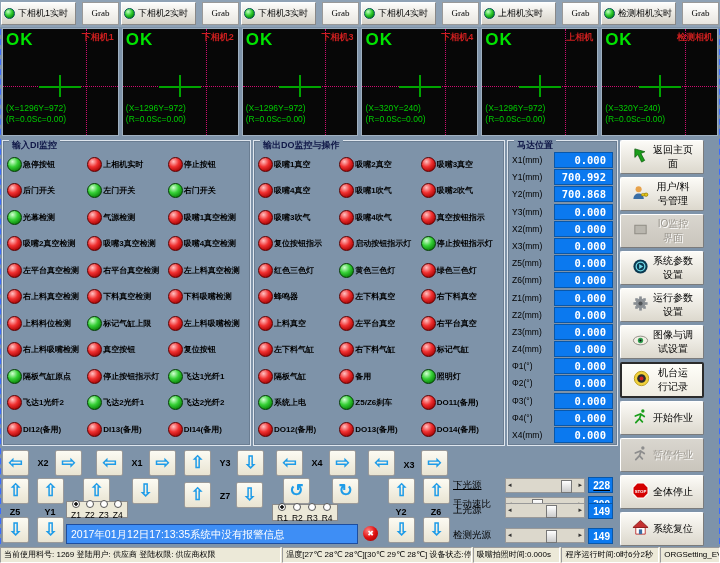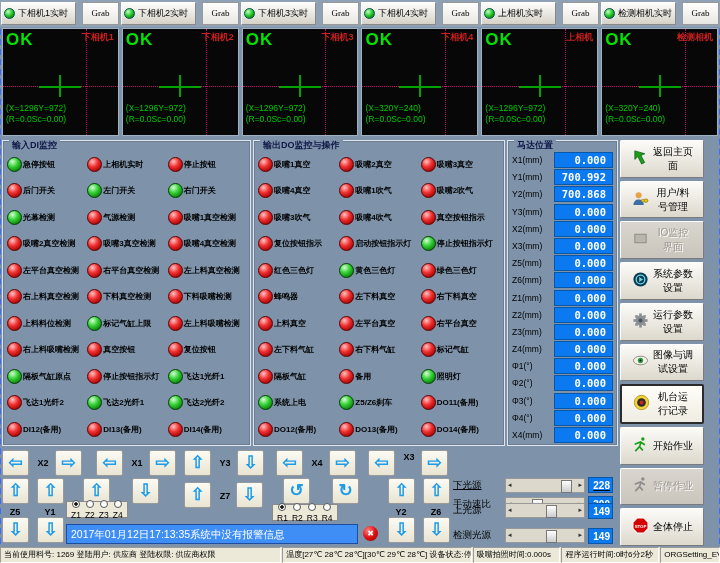--- a/index.html
+++ b/index.html
@@ -609,39 +609,47 @@
           </svg></span>
         <span class="nav-label">暂停作业</span>
       </button>
       <button class="nav-btn">
         <span class="nav-icon"><svg width="17" height="17" viewBox="0 0 18 18">
             <polygon points="5.6,1 12.4,1 17,5.6 17,12.4 12.4,17 5.6,17 1,12.4 1,5.6" fill="#d40000" stroke="#fff" stroke-width="1.2"></polygon>
             <text x="9" y="11.2" font-size="4.6" fill="#fff" text-anchor="middle" font-family="sans-serif" font-weight="bold">STOP</text>
           </svg></span>
         <span class="nav-label">全体停止</span>
       </button>
+      <button class="nav-btn">
+        <span class="nav-icon"><svg width="17" height="17" viewBox="0 0 18 18">
+            <path d="M4 9h10v7H4z" fill="#fff" stroke="#b33"></path>
+            <path d="M9 1.5L17 9H1z" fill="#c43030" stroke="#8f1f1f"></path>
+            <rect x="7.3" y="11" width="3.4" height="5" fill="#3a6ea5"></rect>
+          </svg></span>
+        <span class="nav-label">系统复位</span>
+      </button>
     </div>
 
   <div id="jog">
     <div id="alarm-box">2017年01月12日17:13:35系统中没有报警信息</div>
     <div id="alarm-close">✖</div>
   <button class="jog-btn" style="left: 2px; top: 2px;">⇦</button>
       <span class="axis-label" style="left: 32px; top: 10px;">X2</span>
       <button class="jog-btn" style="left: 55px; top: 2px;">⇨</button>
       <button class="jog-btn" style="left: 96px; top: 2px;">⇦</button>
       <span class="axis-label" style="left: 126px; top: 10px;">X1</span>
       <button class="jog-btn" style="left: 149px; top: 2px;">⇨</button>
       <button class="jog-btn" style="left: 184px; top: 2px;">⇧</button>
       <span class="axis-label" style="left: 214px; top: 10px;">Y3</span>
       <button class="jog-btn" style="left: 237px; top: 2px;">⇩</button>
       <button class="jog-btn" style="left: 276px; top: 2px;">⇦</button>
       <span class="axis-label" style="left: 306px; top: 10px;">X4</span>
       <button class="jog-btn" style="left: 329px; top: 2px;">⇨</button>
       <button class="jog-btn" style="left: 368px; top: 2px;">⇦</button>
-      <span class="axis-label" style="left: 398px; top: 4px;">X3</span>
+      <span class="axis-label" style="left: 398px; top: 12px;">X3</span>
       <button class="jog-btn" style="left: 421px; top: 2px;">⇨</button>
       <button class="jog-btn" style="left: 2px; top: 30px;">⇧</button>
       <span class="axis-label" style="left: 4px; top: 59px;">Z5</span>
       <button class="jog-btn" style="left: 2px; top: 69px;">⇩</button>
       <button class="jog-btn" style="left: 37px; top: 30px;">⇧</button>
       <span class="axis-label" style="left: 39px; top: 59px;">Y1</span>
       <button class="jog-btn" style="left: 37px; top: 69px;">⇩</button>
       <button class="jog-btn" style="left: 83px; top: 30px;">⇧</button>
       <button class="jog-btn" style="left: 132px; top: 30px;">⇩</button>
       <button class="jog-btn" style="left: 184px; top: 34px;">⇧</button>

